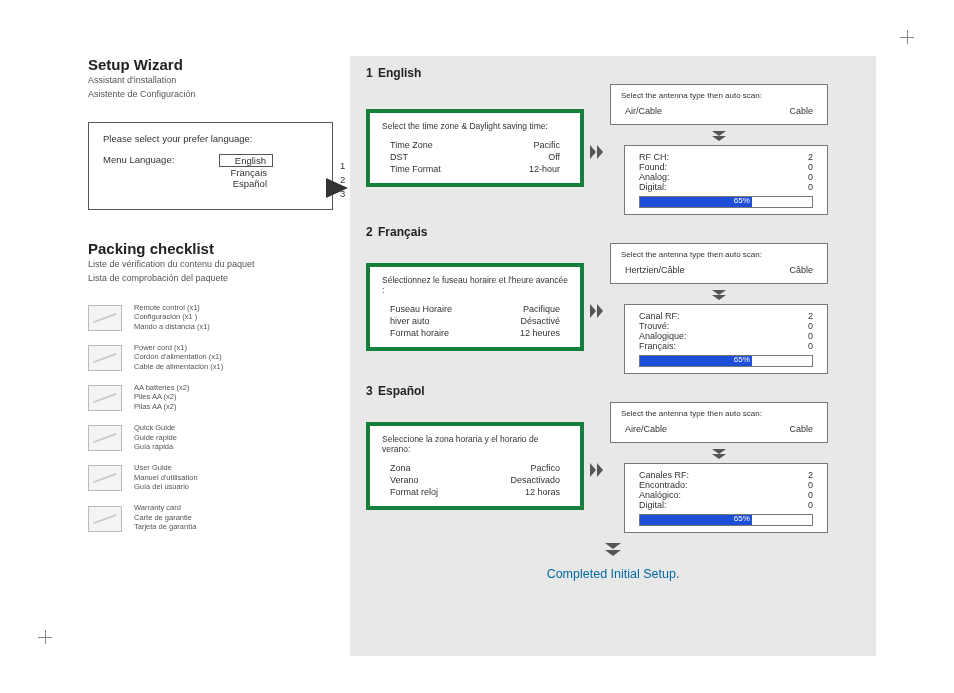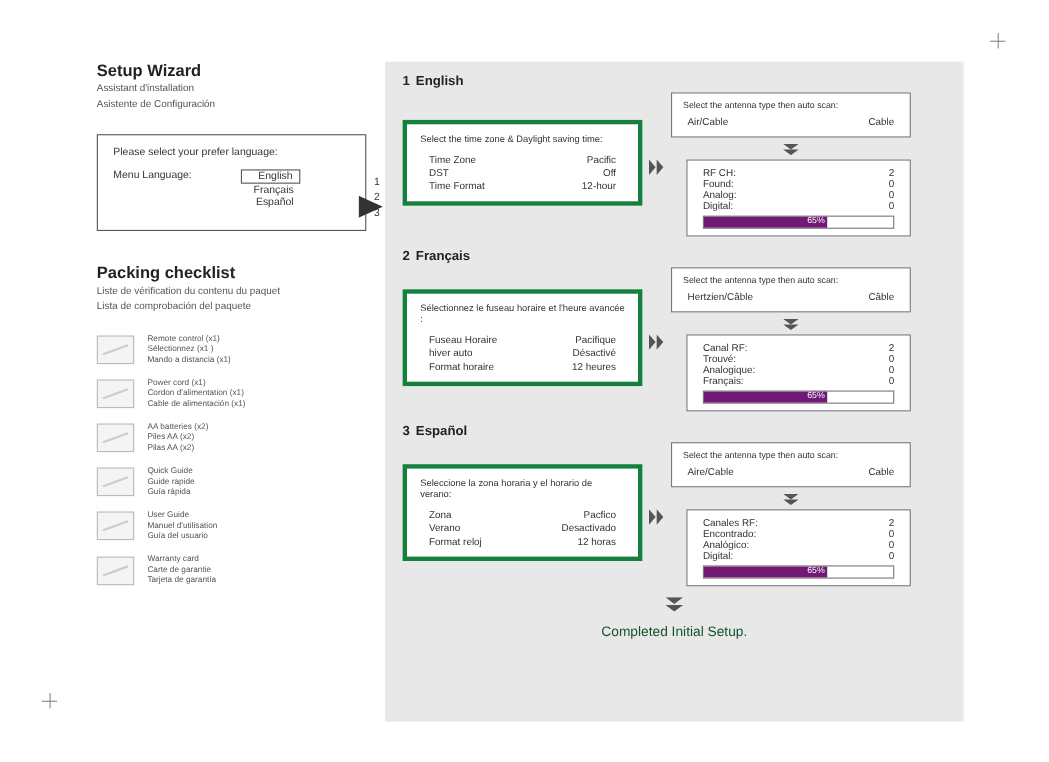--- a/index.html
+++ b/index.html
@@ -33,24 +33,24 @@
   .flow-col { display: flex; flex-direction: column; width: 218px; }
   .arrow-right { width: 14px; height: 14px; flex-shrink: 0; align-self: center; }
   .arrow-right svg, .arrow-down-small svg, .big-arrow svg, .down-arrow-bottom svg { display:block; }
   .ant-box { border: 1px solid #777; background: #fff; padding: 6px 10px 8px 10px; margin-bottom: 4px; }
   .ant-title { font-size: 8px; margin-bottom: 6px; }
   .ant-row { display: flex; justify-content: space-between; font-size: 9px; padding: 0 4px; }
   .arrow-down-small { width: 14px; height: 10px; margin: 2px auto 4px auto; }
   .scan-box { border: 1px solid #777; background: #fff; padding: 6px 10px 4px 10px; margin: 0 0 4px 14px; }
   .scan-row { display: flex; justify-content: space-between; font-size: 9px; padding: 0 4px; }
   .prog-wrap { border: 1px solid #777; height: 12px; margin: 4px 4px 2px 4px; position: relative; background: #fff; }
-  .prog-fill { background: #701a75; height: 100%; width: 65%; position: relative; }
+  .prog-fill { background: #1d4ed8; height: 100%; width: 65%; position: relative; }
   .prog-label { position: absolute; right: 2px; top: -1px; font-size: 8px; color: #fff; }
   .big-arrow { position: absolute; left: 238px; top: 120px; width: 24px; height: 24px; }
-  .completed { text-align: center; font-size: 12.5px; margin-top: 10px; color: #14532d; }
+  .completed { text-align: center; font-size: 12.5px; margin-top: 10px; color: #0369a1; }
   .down-arrow-bottom { width: 16px; height: 14px; margin: 0 auto 4px auto; }
   .crop-tl { position: absolute; left: 38px; top: 630px; width: 14px; height: 14px; }
   .crop-br { position: absolute; left: 900px; top: 30px; width: 14px; height: 14px; }
   .crop-tl::before, .crop-tl::after, .crop-br::before, .crop-br::after { content:""; position:absolute; background:#888; }
   .crop-tl::before { width:14px; height:1px; top:7px; left:0; }
   .crop-tl::after { width:1px; height:14px; top:0; left:7px; }
   .crop-br::before { width:14px; height:1px; top:7px; left:0; }
   .crop-br::after { width:1px; height:14px; top:0; left:7px; }
   .ico-line { width:24px; height:2px; background:#ccc; transform: rotate(-20deg); }
 </style>
@@ -89,21 +89,21 @@
       <div class="sub">Liste de vérification du contenu du paquet</div>
       <div class="sub">Lista de comprobación del paquete</div>
 
       <div class="pk-list">
         <div class="pk-item">
           <div class="pk-icon">
               <div class="ico-line"></div>
             </div>
           <div class="pk-text">
             <div>Remote control (x1)</div>
-            <div>Sélectionnez (x1 )</div>
+            <div>Configuración (x1 )</div>
             <div>Mando a distancia (x1)</div>
           </div>
         </div>
         <div class="pk-item">
           <div class="pk-icon">
               <div class="ico-line"></div>
             </div>
           <div class="pk-text">
             <div>Power cord (x1)</div>
             <div>Cordon d'alimentation (x1)</div>

